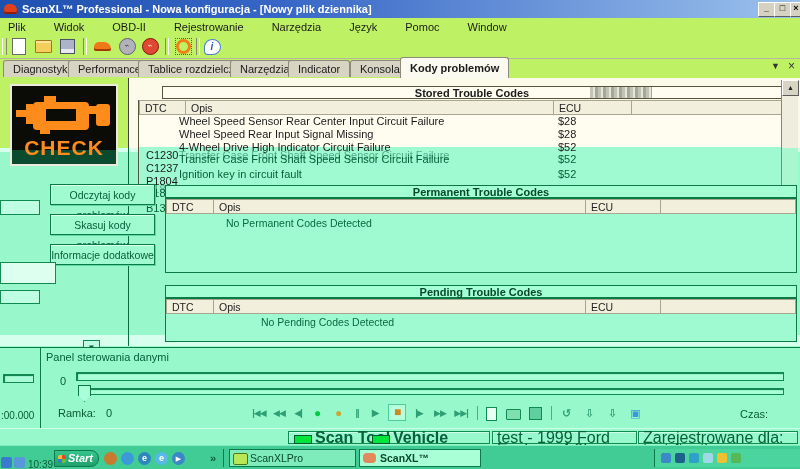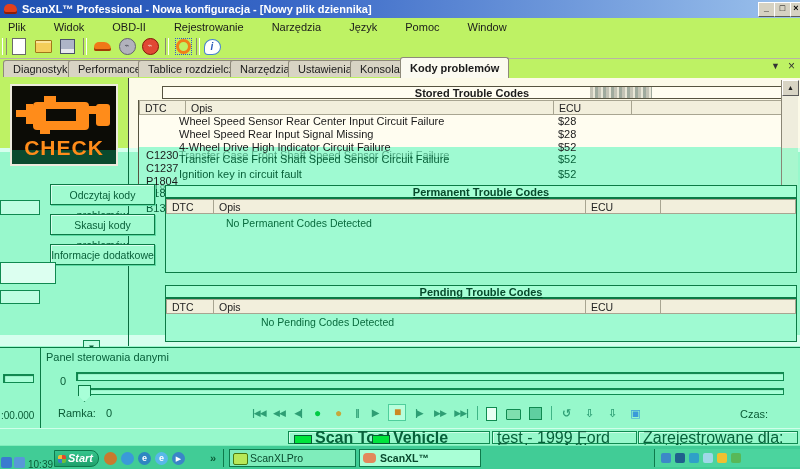--- a/index.html
+++ b/index.html
@@ -49,21 +49,21 @@
   .mintzone{left:0;top:148px;width:800px;height:199px;background:#98F8CC;}
   .brightband{background:#D6FFEE;}
   .checkbox{left:10px;top:84px;width:108px;height:82px;
     background:linear-gradient(180deg,#0c0c06 0,#0c0c06 64px,#0a4a2e 64px,#0a4a2e 100%);
     border:2px solid #EDEADD;box-sizing:border-box;}
   .eng{position:absolute;background:#FF8C1A;}
   .checktxt{position:absolute;left:0;top:50px;width:104px;text-align:center;color:#FF8C1A;
     font-weight:bold;font-size:21px;letter-spacing:1px;font-family:"Liberation Sans",sans-serif;}
   .sectitle{border:1px solid #56533f;background:#FFFDF0;font-weight:bold;text-align:center;
     font-size:11px;line-height:13px;box-sizing:border-box;}
-  .sectitle.green{background:#A5FFD5;border-color:#0B7A45;color:#06492B;text-decoration:underline;}
+  .sectitle.green{background:#A5FFD5;border-color:#0B7A45;color:#06492B;}
   .noise{background:repeating-linear-gradient(90deg,#b9b9ab 0 3px,#e4e2d2 3px 5px,#8f9c8f 5px 8px);opacity:.85;}
   table.dtc{border-collapse:collapse;table-layout:fixed;width:100%;font-size:10.5px;}
   table.dtc th{font-weight:normal;text-align:left;padding:0 0 0 5px;height:13px;
     background:#F2EFDC;border:1px solid #A8A591;color:#222;}
   .storedtbl{left:138px;top:100px;width:643px;height:86px;border-left:1px solid #56533f;
     background:linear-gradient(180deg,#FFFDF0 0,#FFFDF0 47px,#9FFAD2 47px,#9FFAD2 100%);}
   .gtable th{background:#8FF3C6;border:1px solid #23A169;color:#07603A;}
   .row{position:absolute;left:0;width:100%;height:13px;line-height:13px;}
   .row .c1{position:absolute;left:7px;margin-top:34px;} .row .c2{position:absolute;left:40px;} .row .c3{position:absolute;left:419px;}
   .grow{color:#075F38;}
@@ -170,21 +170,21 @@
     <div class="tbico" style="left:202px;">
         <span class="ic-info">i</span>
       </div>
   </div>
 
   <div class="abs tabrow">
     <div class="tab" style="left:3px;">Diagnostyka</div>
     <div class="tab" style="left:68px;">Performance</div>
     <div class="tab" style="left:138px;">Tablice rozdzielcze</div>
     <div class="tab" style="left:230px;">Narzędzia</div>
-    <div class="tab" style="left:288px;">Ustawienia</div>
+    <div class="tab" style="left:288px;">Indicator</div>
     <div class="tab" style="left:350px;">Konsola</div>
     <div class="tab active" style="left:400px;">Kody problemów</div>
     <div class="tabctl" style="left:771px;">▼</div>
     <div class="tabctl" style="left:788px;font-size:12px;top:2px;">×</div>
   </div>
 
   <div class="abs creampanel"></div>
 
   <div class="abs mintzone"></div>
   <div class="abs brightband" style="left:0;top:148px;width:800px;height:4px;"></div>

